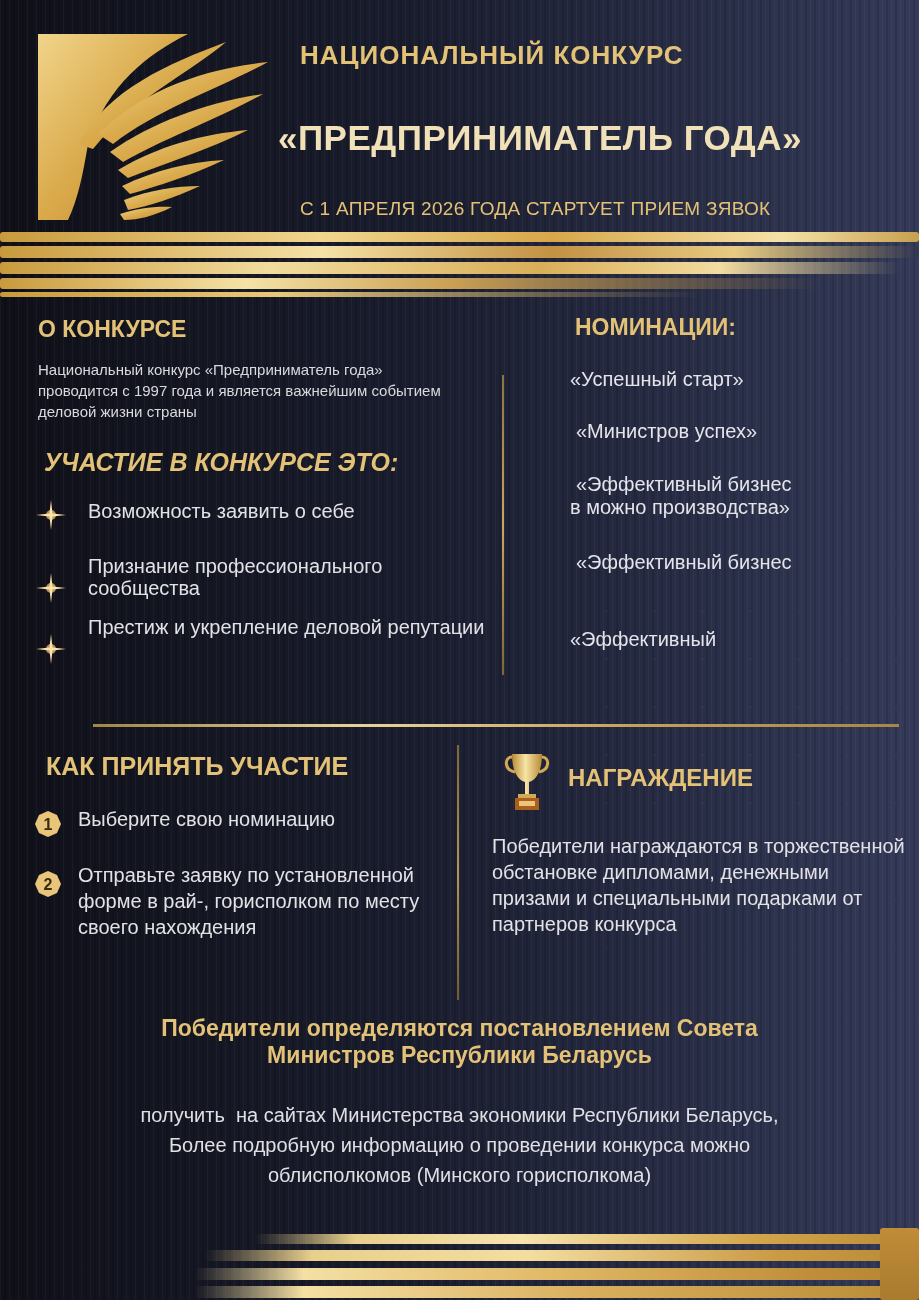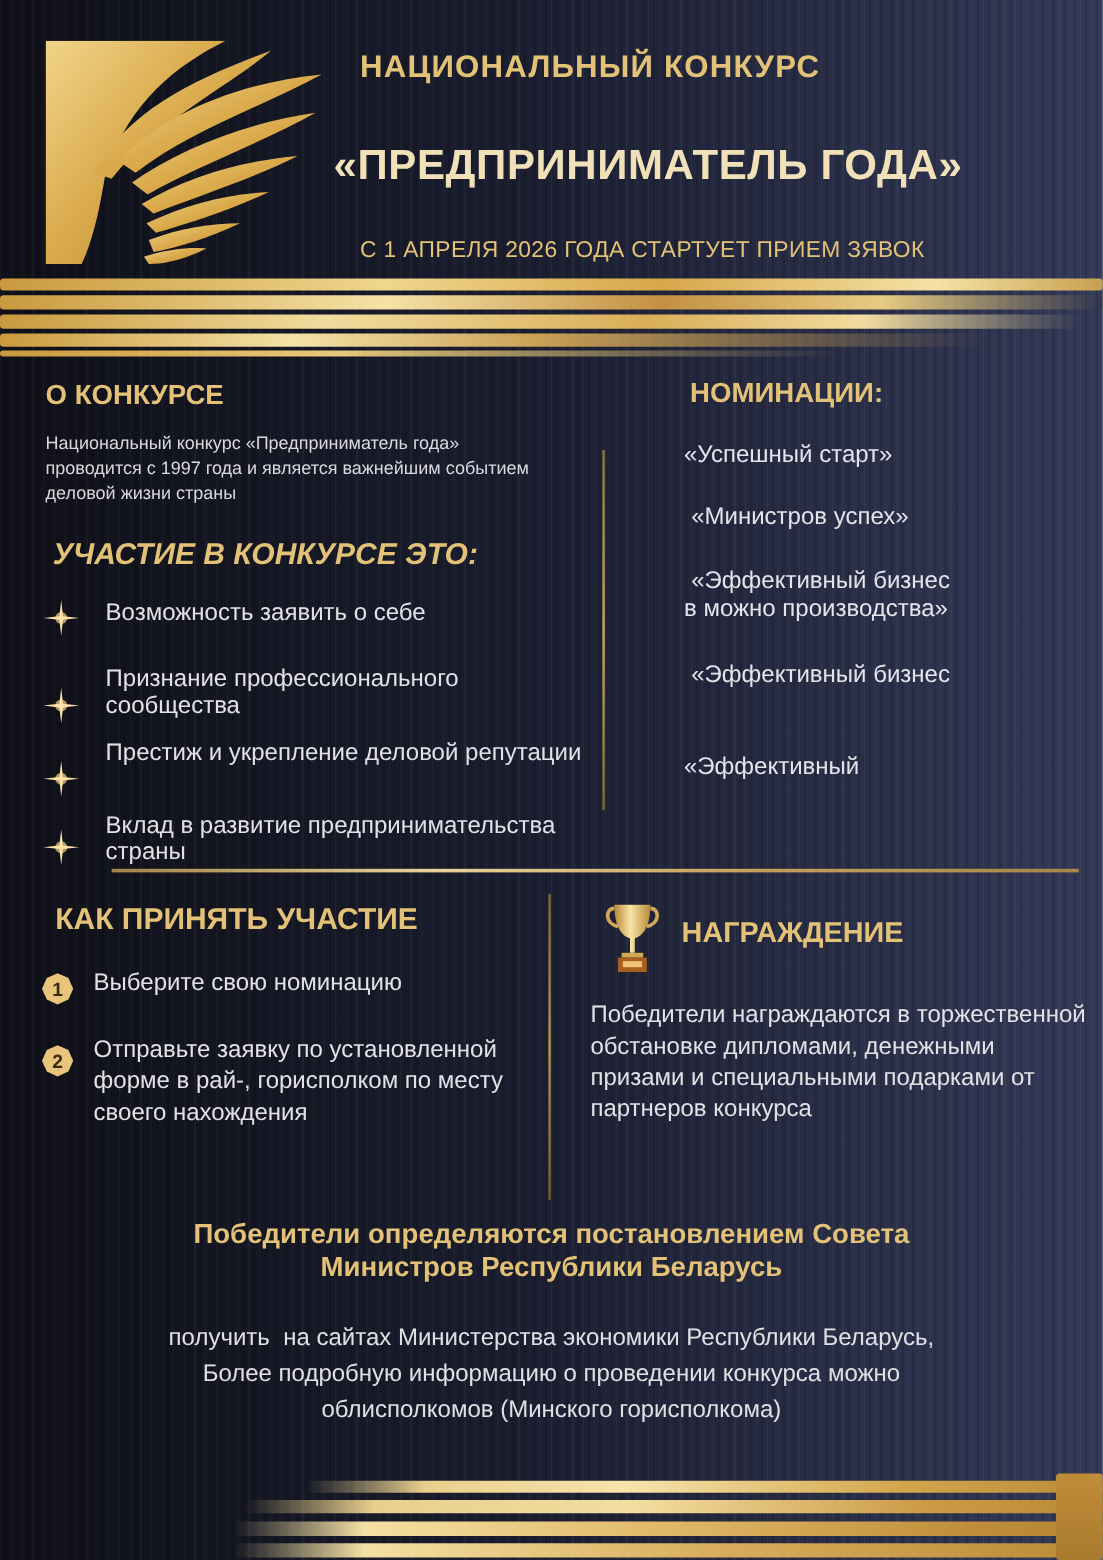--- a/index.html
+++ b/index.html
@@ -118,27 +118,20 @@
       </svg>
     <div class="txt">Признание профессионального сообщества</div>
   </div>
   <div class="bullet">
     <svg class="star" style="top:18px;" viewBox="0 0 30 30">
         <circle cx="15" cy="15" r="5" fill="#f5cf86" opacity="0.7"></circle>
         <path d="M15 0 L16.5 13.5 L30 15 L16.5 16.5 L15 30 L13.5 16.5 L0 15 L13.5 13.5 Z" fill="#ffe3a6"></path>
       </svg>
     <div class="txt">Престиж и укрепление деловой репутации</div>
   </div>
-  <div class="bullet">
-    <svg class="star" style="top:14px;" viewBox="0 0 30 30">
-        <circle cx="15" cy="15" r="5" fill="#f5cf86" opacity="0.7"></circle>
-        <path d="M15 0 L16.5 13.5 L30 15 L16.5 16.5 L15 30 L13.5 16.5 L0 15 L13.5 13.5 Z" fill="#ffe3a6"></path>
-      </svg>
-    <div class="txt">Вклад в развитие предпринимательства страны</div>
-  </div>
 </div>
 
 <div class="vdiv1"></div>
 
 <div class="h2 nom-title gold">НОМИНАЦИИ:</div>
 <div class="nominations">
   <div class="nom" style="top:0;">
     <div>«Успешный старт»</div>
   </div>
   <div class="nom" style="top:52px;left:6px;">

